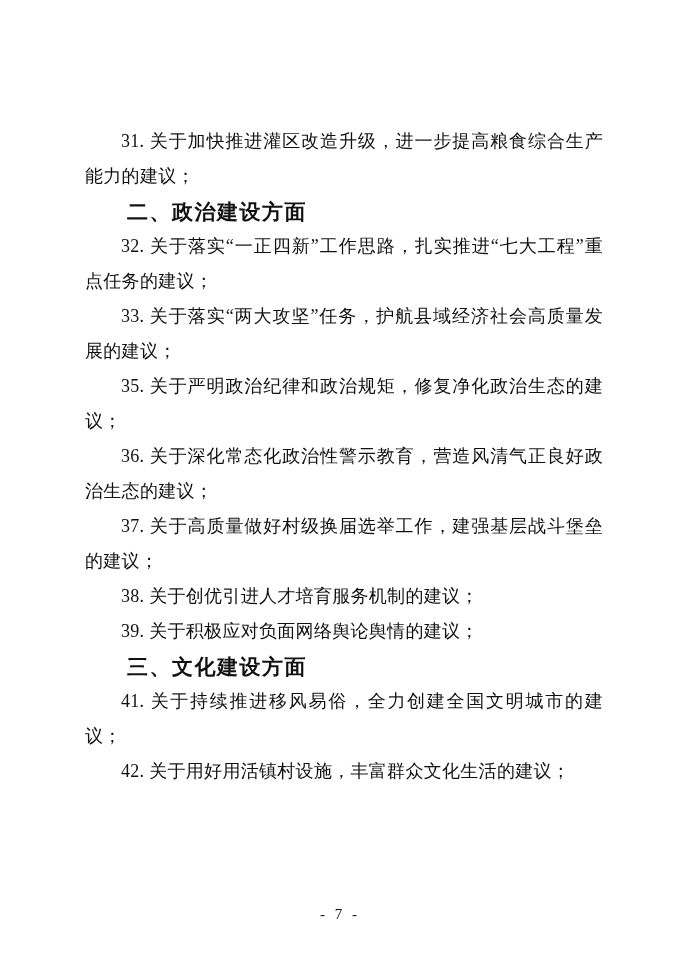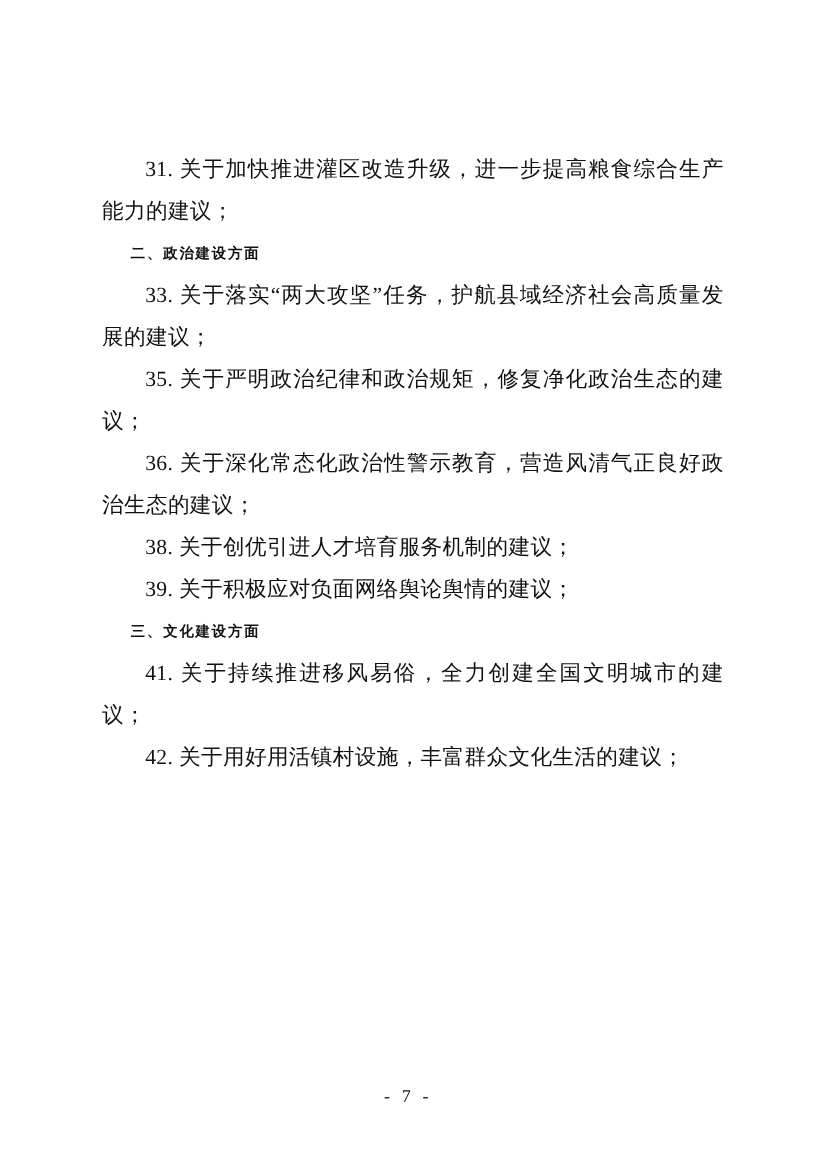--- a/index.html
+++ b/index.html
@@ -27,21 +27,21 @@
     margin: 0;
     font-size: 18px;
     line-height: 35px;
     text-align: justify;
     text-indent: 2em;
     letter-spacing: 0.3px;
   }
   .content p.heading {
     font-family: "Liberation Sans", "DejaVu Sans", sans-serif;
     font-weight: bold;
-    font-size: 12px;
+    font-size: 21px;
     letter-spacing: 1.5px;
     text-align: left;
   }
   .footer {
     position: absolute;
     left: 0;
     bottom: 38px;
     width: 100%;
     text-align: center;
     font-size: 15px;
@@ -49,23 +49,25 @@
     color: #111111;
   }
 </style>
 </head>
 <body>
 
 <div class="page">
   <div class="content">
     <p class="item">31. 关于加快推进灌区改造升级，进一步提高粮食综合生产能力的建议；</p>
     <p class="heading">二、政治建设方面</p>
+    <p class="item">32. 关于落实“一正四新”工作思路，扎实推进“七大工程”重点任务的建议；</p>
     <p class="item">33. 关于落实“两大攻坚”任务，护航县域经济社会高质量发展的建议；</p>
     <p class="item">35. 关于严明政治纪律和政治规矩，修复净化政治生态的建议；</p>
     <p class="item">36. 关于深化常态化政治性警示教育，营造风清气正良好政治生态的建议；</p>
+    <p class="item">37. 关于高质量做好村级换届选举工作，建强基层战斗堡垒的建议；</p>
     <p class="item">38. 关于创优引进人才培育服务机制的建议；</p>
     <p class="item">39. 关于积极应对负面网络舆论舆情的建议；</p>
     <p class="heading">三、文化建设方面</p>
     <p class="item">41. 关于持续推进移风易俗，全力创建全国文明城市的建议；</p>
     <p class="item">42. 关于用好用活镇村设施，丰富群众文化生活的建议；</p>
   </div>
   <div class="footer">- 7 -</div>
 </div>
 
 </body></html>

